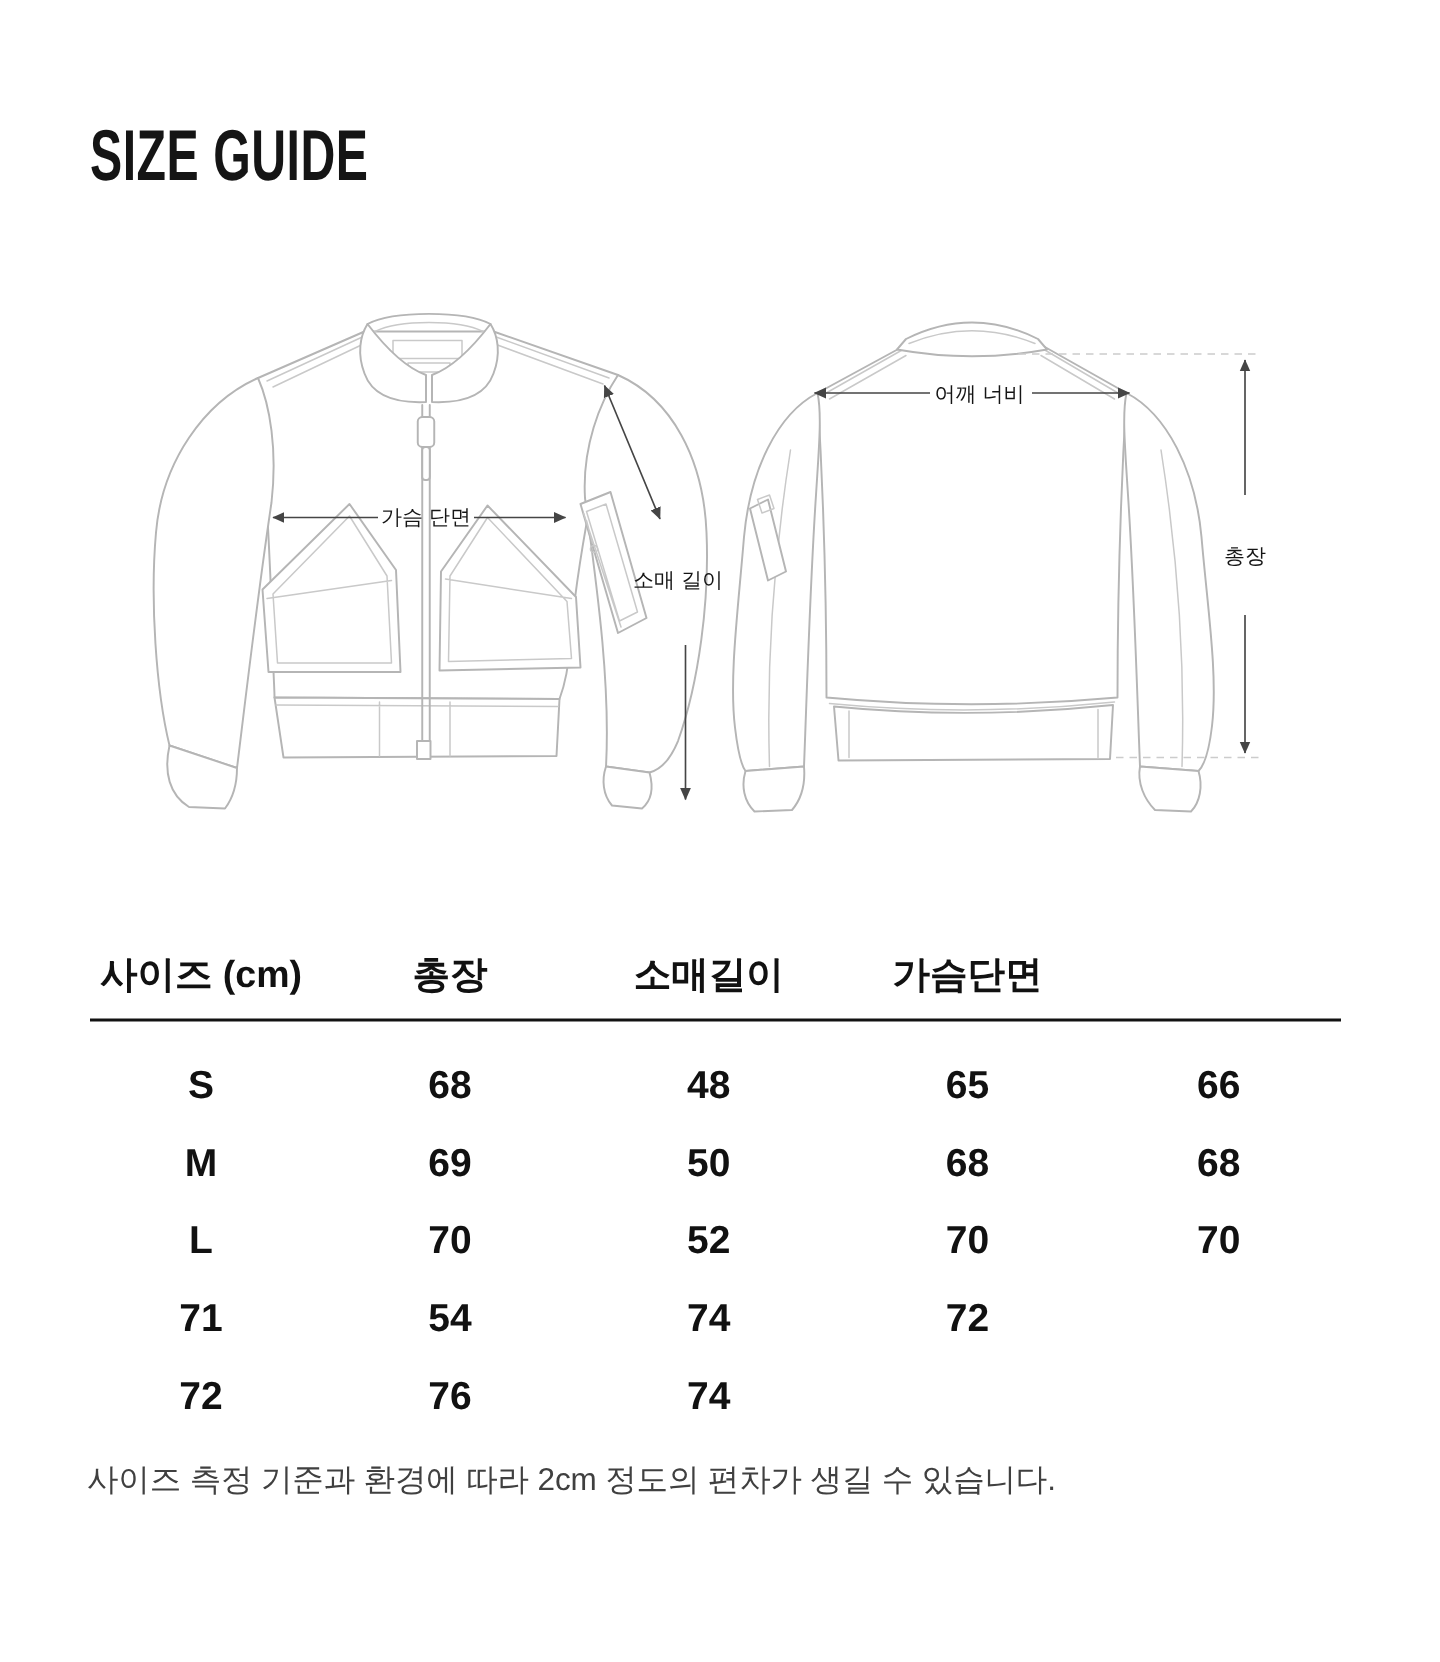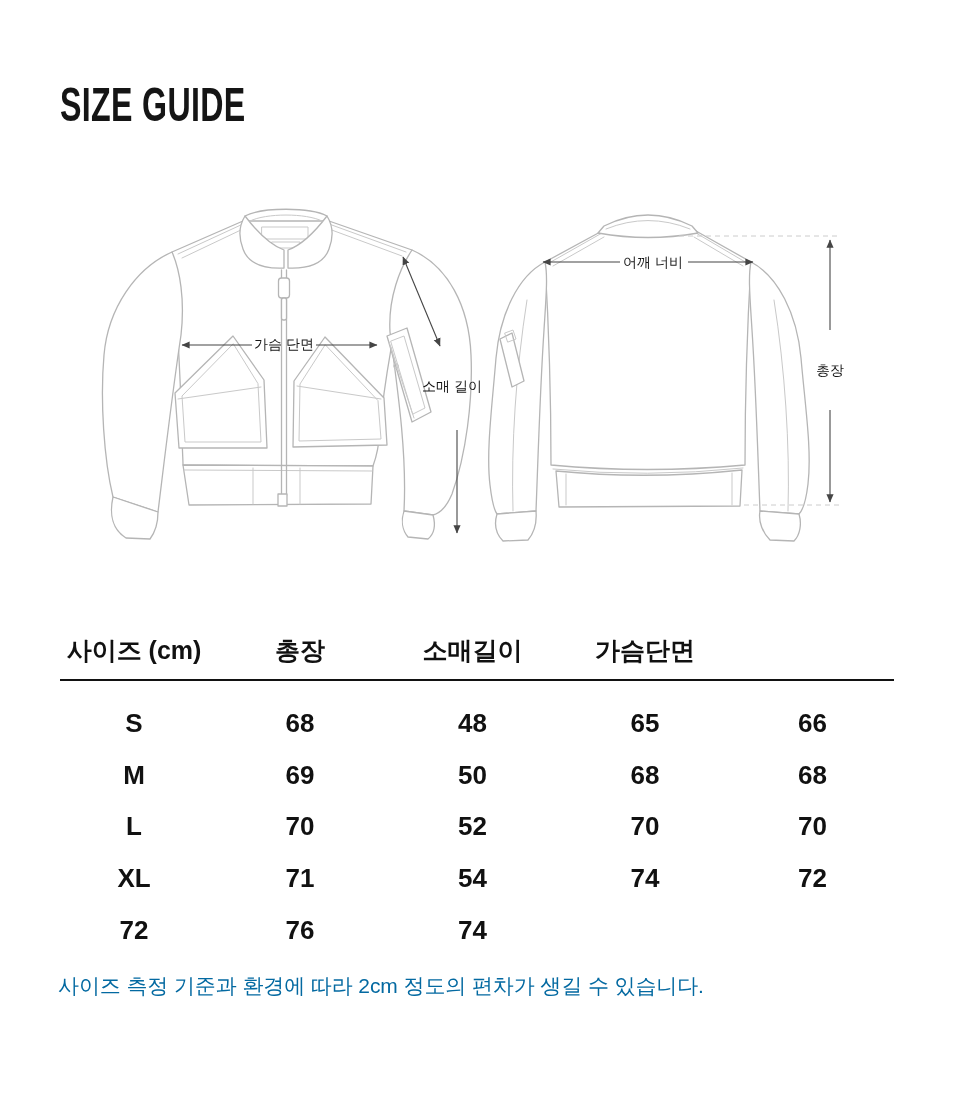--- a/index.html
+++ b/index.html
@@ -25,21 +25,21 @@
   .size-table{position:absolute;left:54px;top:598px;width:840px;margin-top:38px;}
   .t-grid{display:grid;grid-template-columns:160px 172px 173px 172px 163px;}
   .thead{height:28px;align-items:center;font-size:25px;font-weight:700;}
   .thead > div{text-align:center;line-height:28px;}
   .t-divider{border:none;border-top:2px solid #121212;margin:15px 0 0 6px;height:0;}
   .tbody{margin-top:17px;}
   .trow{height:51.6px;align-items:center;font-size:26px;font-weight:700;}
   .trow > div{text-align:center;}
   .note{
     position:absolute;left:58px;top:972px;margin:0;
-    font-size:21px;font-weight:500;color:#0369a1;letter-spacing:-.1px;
+    font-size:21px;font-weight:500;color:#404040;letter-spacing:-.1px;
   }
 </style>
 </head>
 <body>
 
 <h1 class="page-title">SIZE GUIDE</h1>
 
 <svg class="diagram" viewBox="0 185 960 395" width="960" height="395" xmlns="http://www.w3.org/2000/svg">
   <defs>
     <marker id="arr" viewBox="0 0 10 10" refX="8.5" refY="5" markerWidth="9" markerHeight="9" orient="auto-start-reverse" markerUnits="userSpaceOnUse">
@@ -170,21 +170,20 @@
       <div>68</div>
     </div>
     <div class="t-grid trow">
       <div>L</div>
       <div>70</div>
       <div>52</div>
       <div>70</div>
       <div>70</div>
     </div>
     <div class="t-grid trow">
-      <div>XL</div>
       <div>71</div>
       <div>54</div>
       <div>74</div>
       <div>72</div>
     </div>
     <div class="t-grid trow">
       <div>72</div>
       <div>76</div>
       <div>74</div>
     </div>

